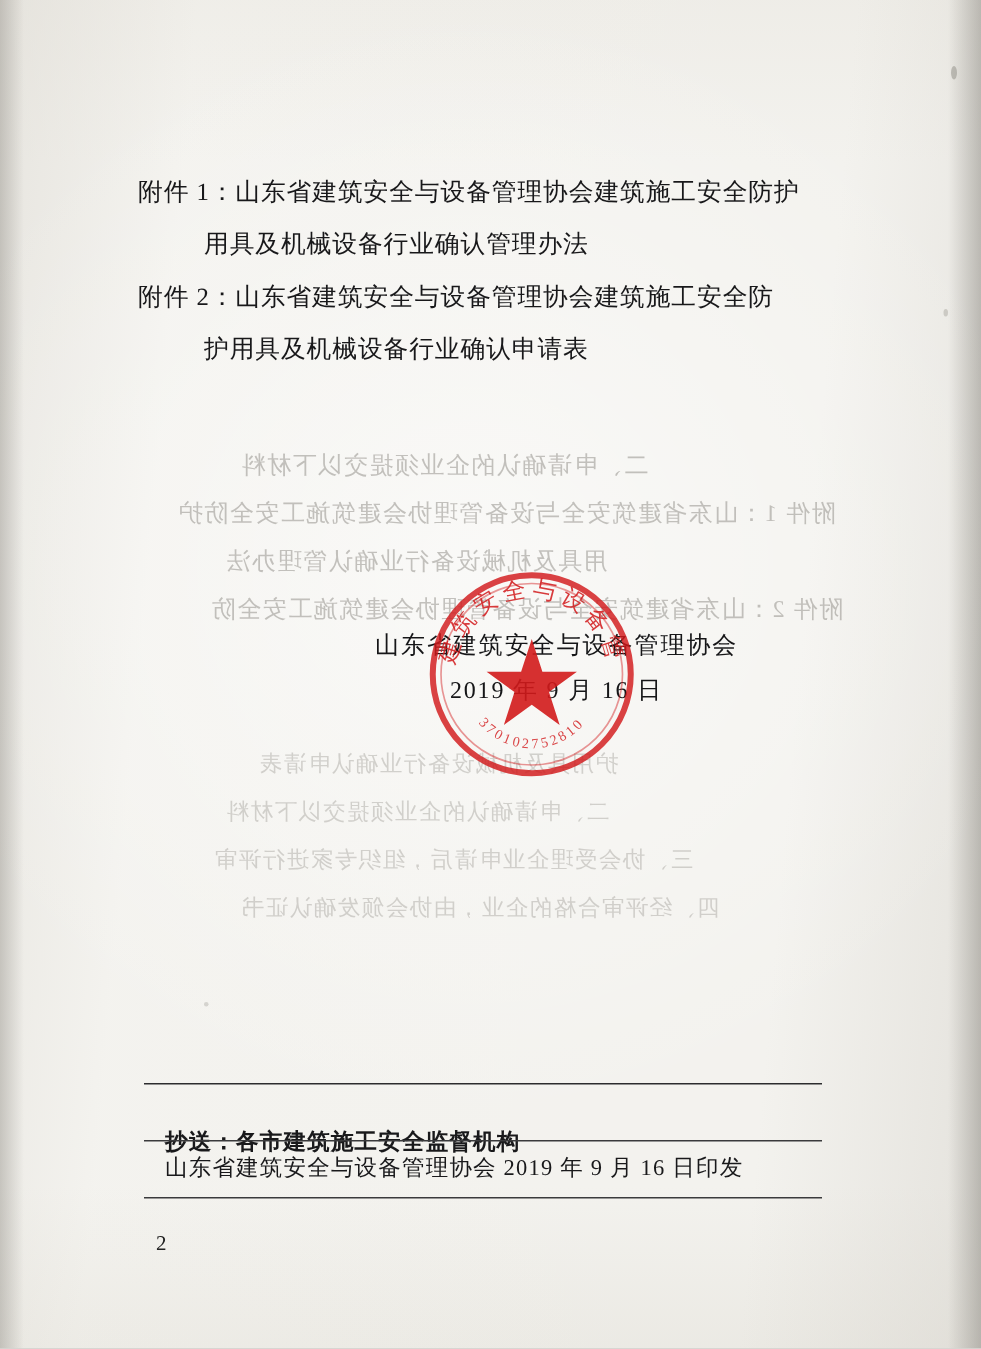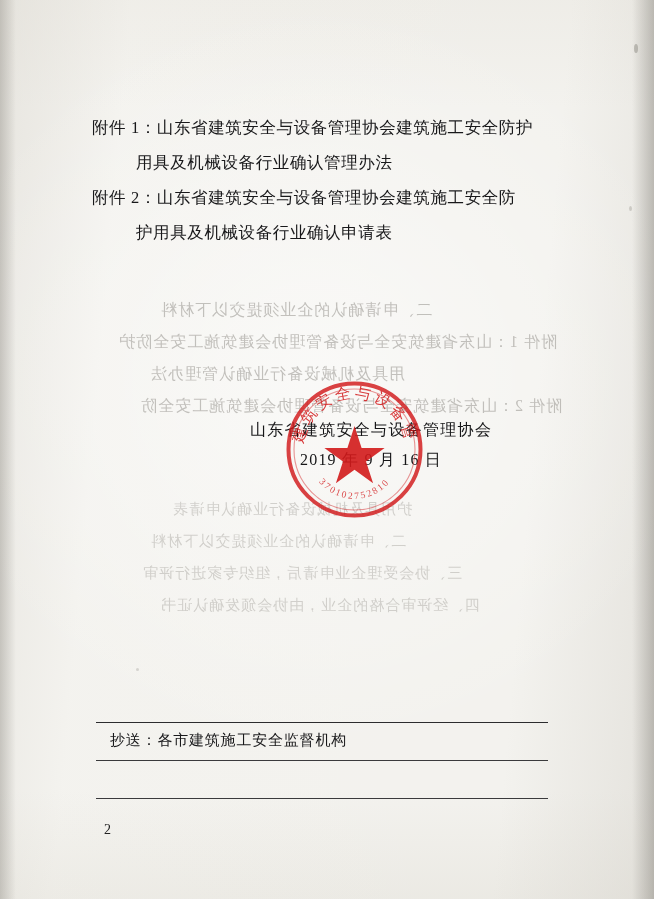--- a/index.html
+++ b/index.html
@@ -190,20 +190,21 @@
           <textPath href="#sealTopArc" startOffset="50%">山东省建筑安全与设备管理协会</textPath>
         </text>
         <text font-family="'Liberation Serif', serif" font-size="9.5" fill="#d2191b" opacity="0.8" letter-spacing="2" text-anchor="middle">
           <textPath href="#sealBotArc" startOffset="50%">370102752810</textPath>
         </text>
         <polygon points="71.5,48 78.6,69.9 101.6,69.9 83,83.4 90.1,105.3 71.5,91.8 52.9,105.3 60,83.4 41.4,69.9 64.4,69.9" fill="#d2191b" opacity="0.9"></polygon>
       </svg>
     </div>
 
     <div class="rule" style="top:722px;"></div>
-    <div class="footer-line" style="top:731px;">抄送：各市建筑施工安全监督机构</div>
+    <div class="footer-line" style="top:752px;font-weight:bold;">抄送：各市建筑施工安全监督机构</div>
     <div class="rule thin" style="top:760px;"></div>
+    <div class="footer-line" style="top:769px;">山东省建筑安全与设备管理协会    2019 年 9 月 16 日印发</div>
     <div class="rule thin" style="top:798px;"></div>
 
     <div class="page-number">2</div>
 
   </div>
 </div>
 
 </body></html>

